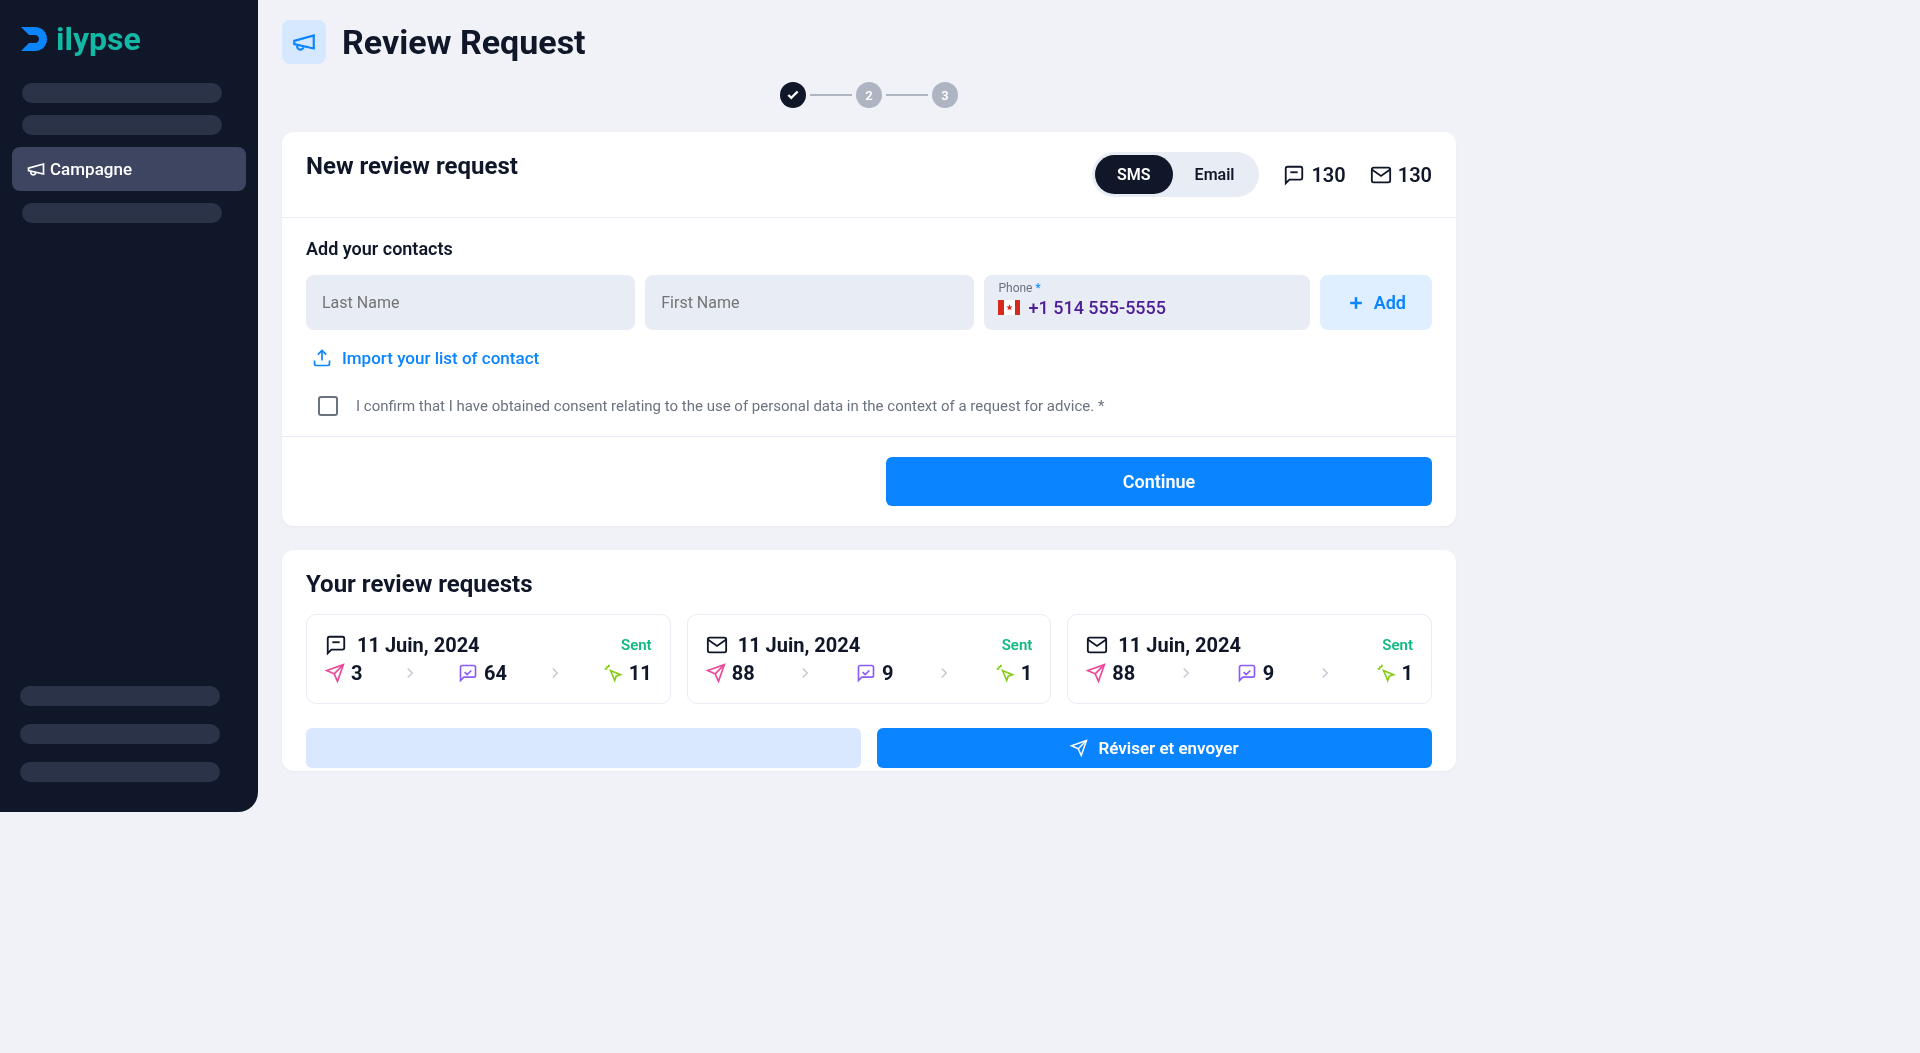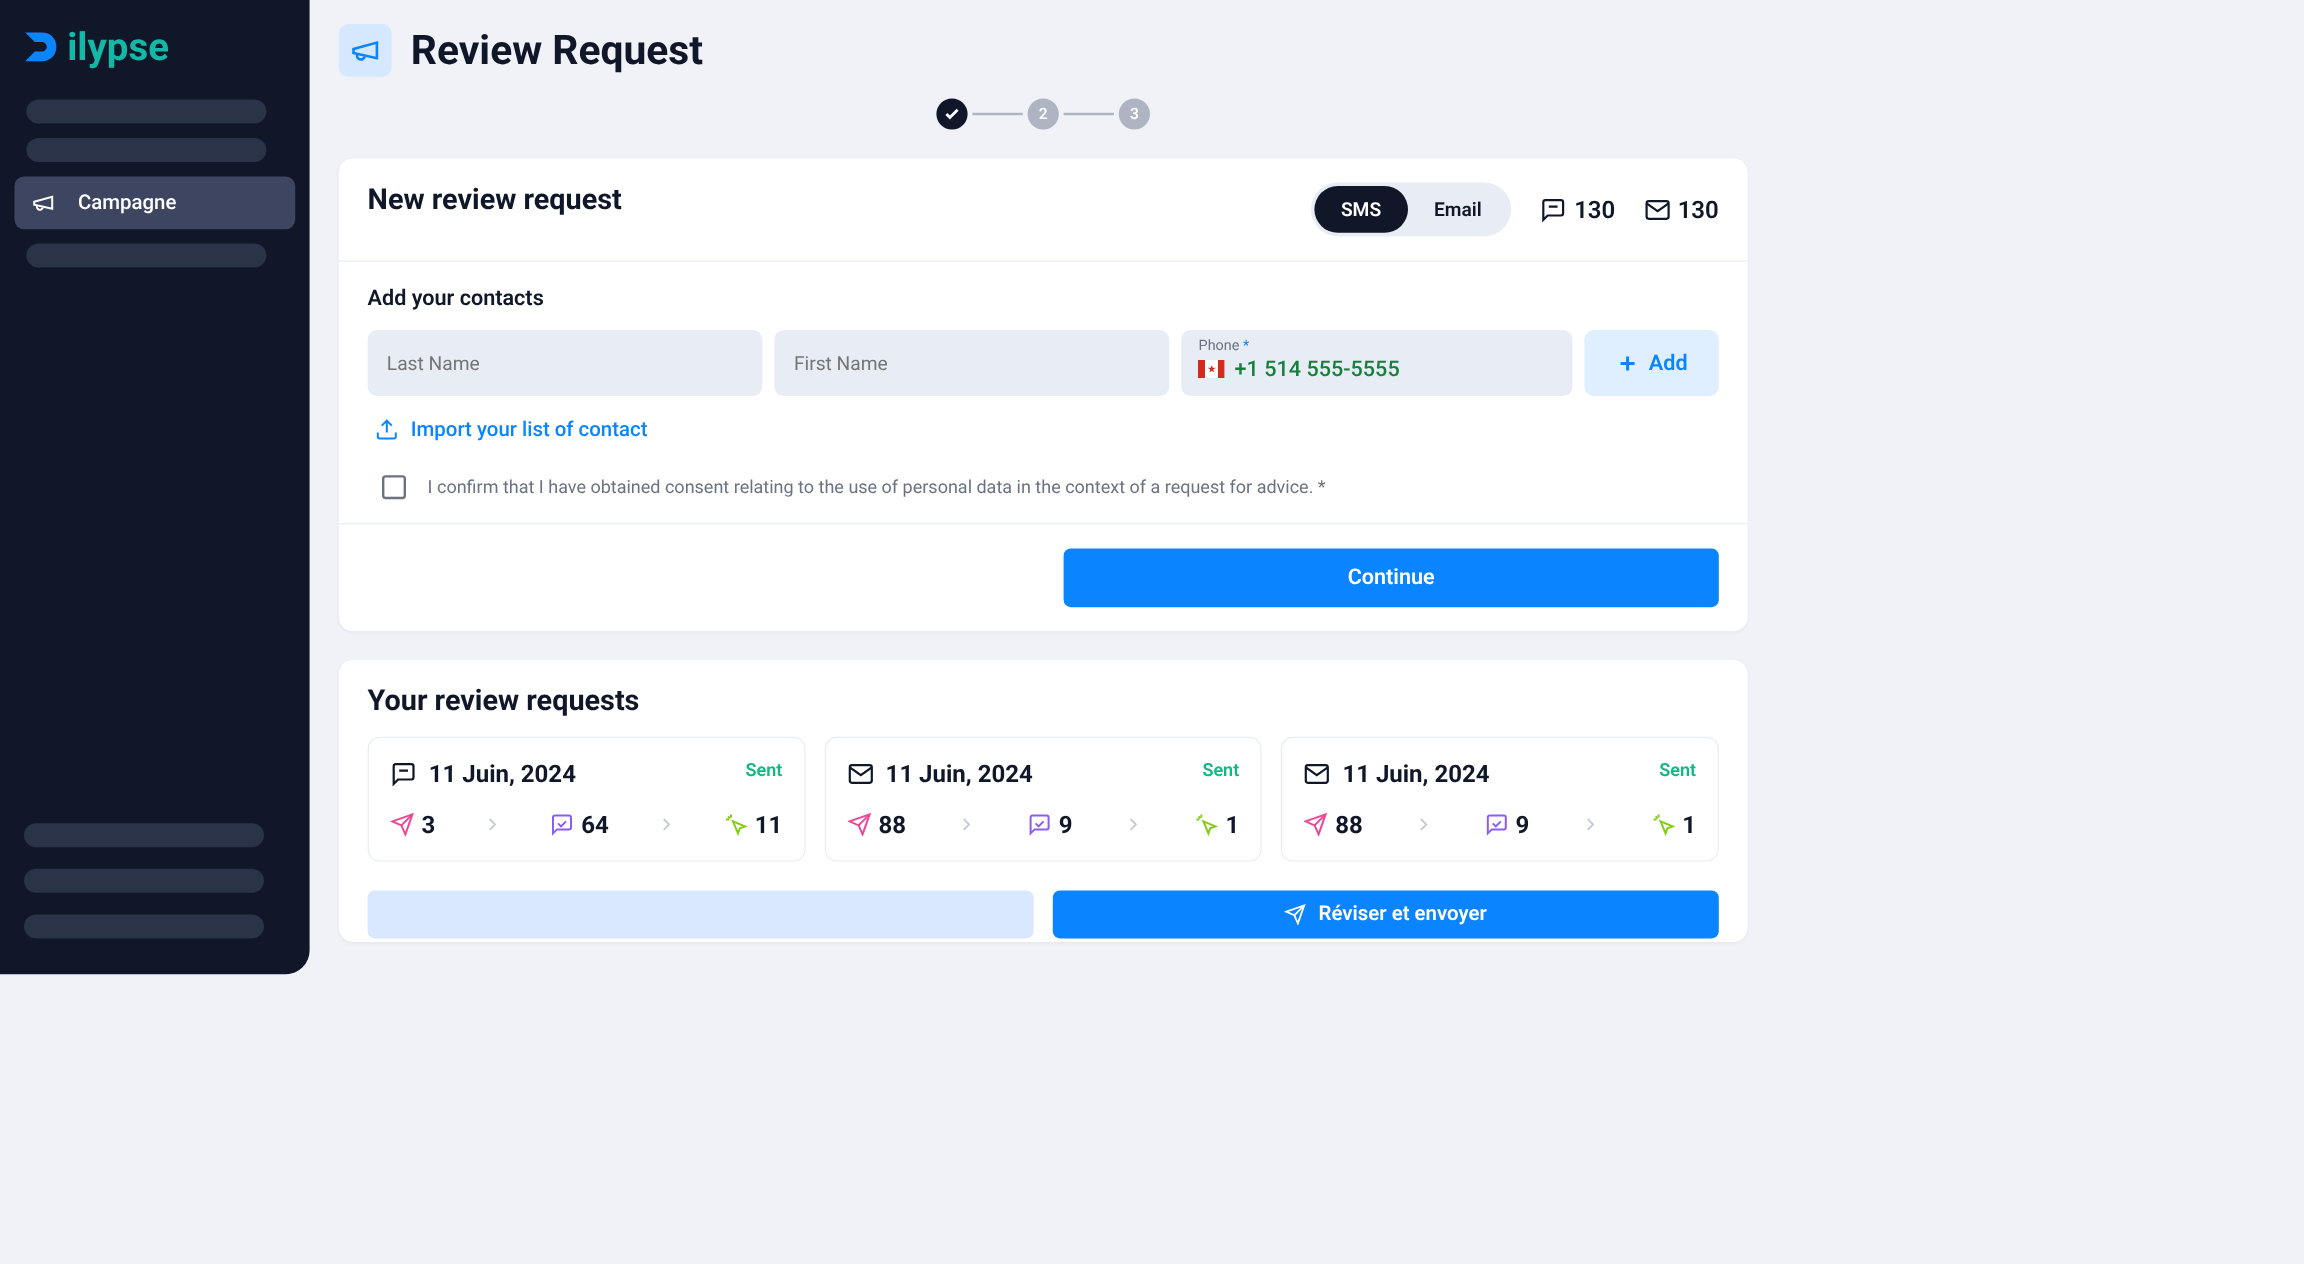--- a/index.html
+++ b/index.html
@@ -50,21 +50,21 @@
       border-radius: 10px;
       width: 200px;
       margin-left: 10px;
     }
     .nav-active {
       background: #3d4560;
       border-radius: 8px;
       padding: 12px 14px;
       display: flex;
       align-items: center;
-      gap: 19px;
+      gap: 4px;
       color: white;
       font-size: 17px;
       font-weight: 500;
     }
     .nav-bottom {
       margin-top: auto;
       display: flex;
       flex-direction: column;
       gap: 18px;
       padding-bottom: 10px;
@@ -212,21 +212,21 @@
     }
     .phone-label .req {
       color: #0a84ff;
     }
     .phone-input {
       display: flex;
       align-items: center;
       gap: 8px;
       font-size: 18px;
       font-weight: 500;
-      color: #15803d;
+      color: #4c1d95;
     }
     .flag {
       width: 22px;
       height: 15px;
       background: linear-gradient(to right, #d52b1e 0 25%, white 25% 75%, #d52b1e 75% 100%);
       position: relative;
     }
     .flag::after {
       content: '';
       position: absolute;
@@ -301,23 +301,23 @@
       padding: 0 24px 24px 24px;
     }
     .request-card {
       flex: 1;
       border: 1px solid #e8ecf4;
       border-radius: 10px;
       padding: 18px;
     }
     .request-header {
       display: flex;
-      align-items: flex-start;
+      align-items: center;
       justify-content: space-between;
-      margin-bottom: 18px;
+      margin-bottom: 4px;
     }
     .request-title {
       display: flex;
       align-items: center;
       gap: 10px;
       font-size: 20px;
       font-weight: 700;
       color: #0f1729;
     }
     .badge-sent {

